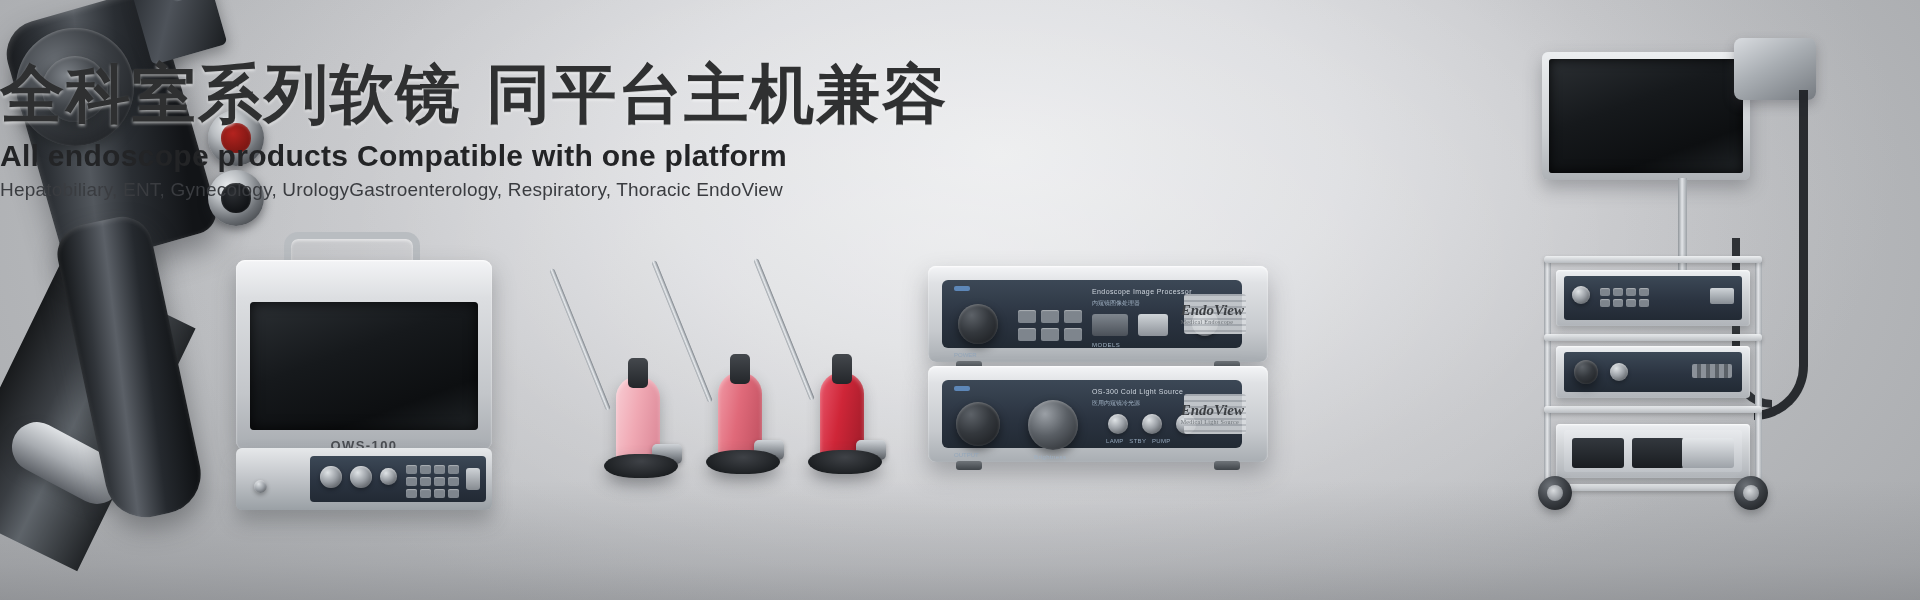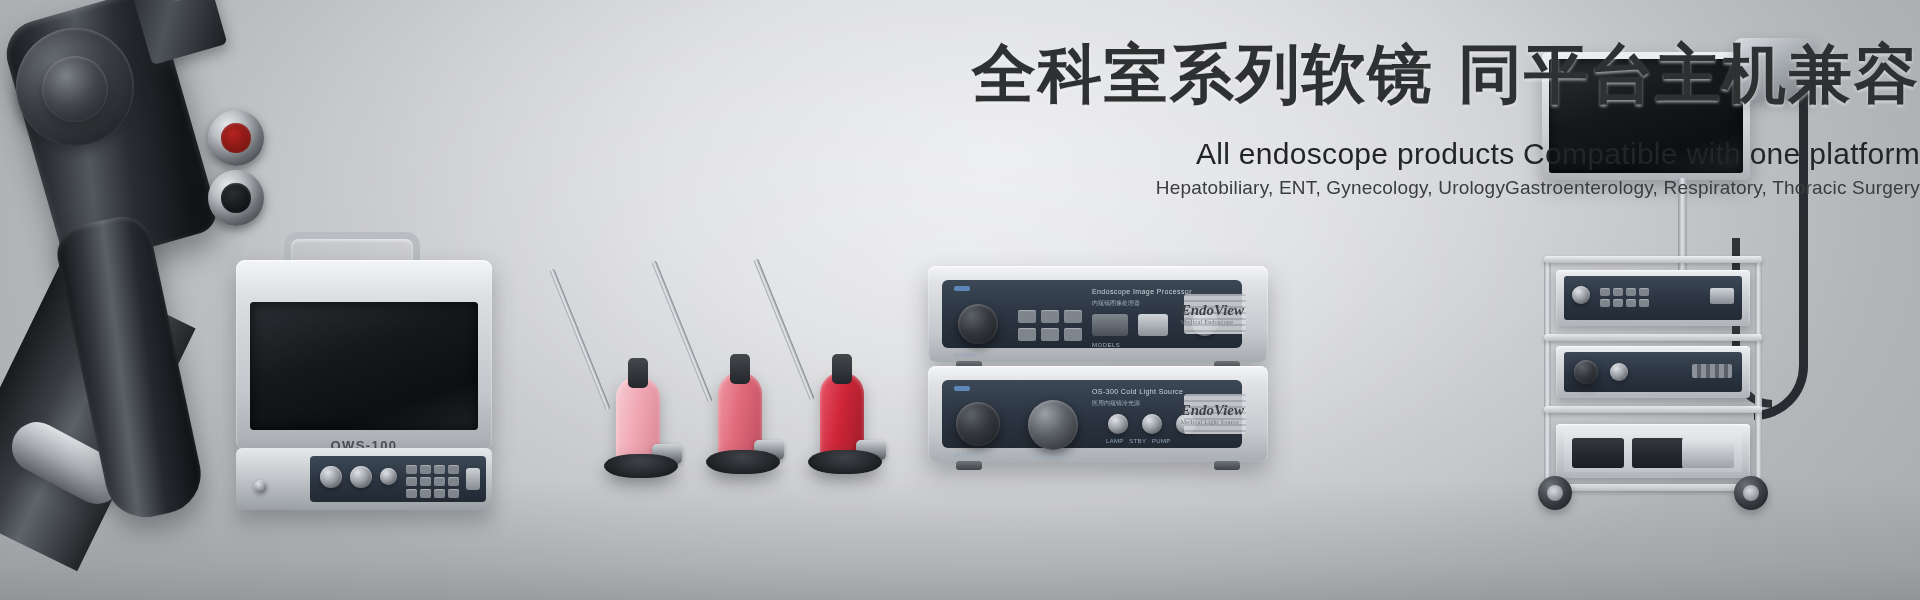--- a/index.html
+++ b/index.html
@@ -20,32 +20,32 @@
     position:absolute; inset:0; pointer-events:none;
     background:radial-gradient(ellipse 1200px 640px at 50% 40%, rgba(255,255,255,.30) 0%, rgba(255,255,255,0) 55%, rgba(90,92,96,.22) 100%);
   }
   .floor-shadow{
     position:absolute; left:0; right:0; bottom:0; height:120px; pointer-events:none;
     background:linear-gradient(180deg, rgba(140,142,146,0) 0%, rgba(130,132,136,.30) 70%, rgba(118,120,124,.45) 100%);
   }
 
   
   .text-block{
-    position:absolute; left:0; right:0; top:40px;
-    text-align:right; z-index:40;
+    position:absolute; left:0; right:0; top:60px;
+    text-align:left; z-index:40;
   }
   .headline{
     font-size:64px; font-weight:700; letter-spacing:2px; color:#2f3031;
     line-height:1.08;
     text-shadow:0 2px 3px rgba(255,255,255,.55), 0 1px 0 rgba(60,62,66,.25);
     font-family:"DejaVu Sans","Liberation Sans",sans-serif;
   }
   .subhead{
-    margin-top:28px;
-    font-size:30px; font-weight:400; color:#232426; letter-spacing:.3px;
+    margin-top:10px;
+    font-size:30px; font-weight:700; color:#232426; letter-spacing:.3px;
     font-family:"Liberation Sans","DejaVu Sans",sans-serif;
   }
   .dept-cn{
     margin-top:26px; font-size:21px; color:#35373a; letter-spacing:1px;
     font-family:"DejaVu Sans","Liberation Sans",sans-serif;
   }
   .dept-en{
     margin-top:6px; font-size:19px; color:#3a3c40; letter-spacing:.2px;
   }
   .dark-panel{
@@ -458,18 +458,18 @@
       </div>
 
       <div class="caster" style="left:-6px;"></div>
       <div class="caster" style="right:-6px;"></div>
     </div>
   </div>
 
   <div class="text-block">
     <h1 class="headline">全科室系列软镜 同平台主机兼容</h1>
     <h2 class="subhead">All endoscope products Compatible with one platform</h2>
-    <p class="dept-en">Hepatobiliary, ENT, Gynecology, UrologyGastroenterology, Respiratory, Thoracic Surgery</p>
+    <p class="dept-en">Hepatobiliary, ENT, Gynecology, UrologyGastroenterology, Respiratory, Thoracic EndoView</p>
   </div>
 
   <div class="vignette"></div>
   <div class="floor-shadow"></div>
 </div>
 
 </body></html>

